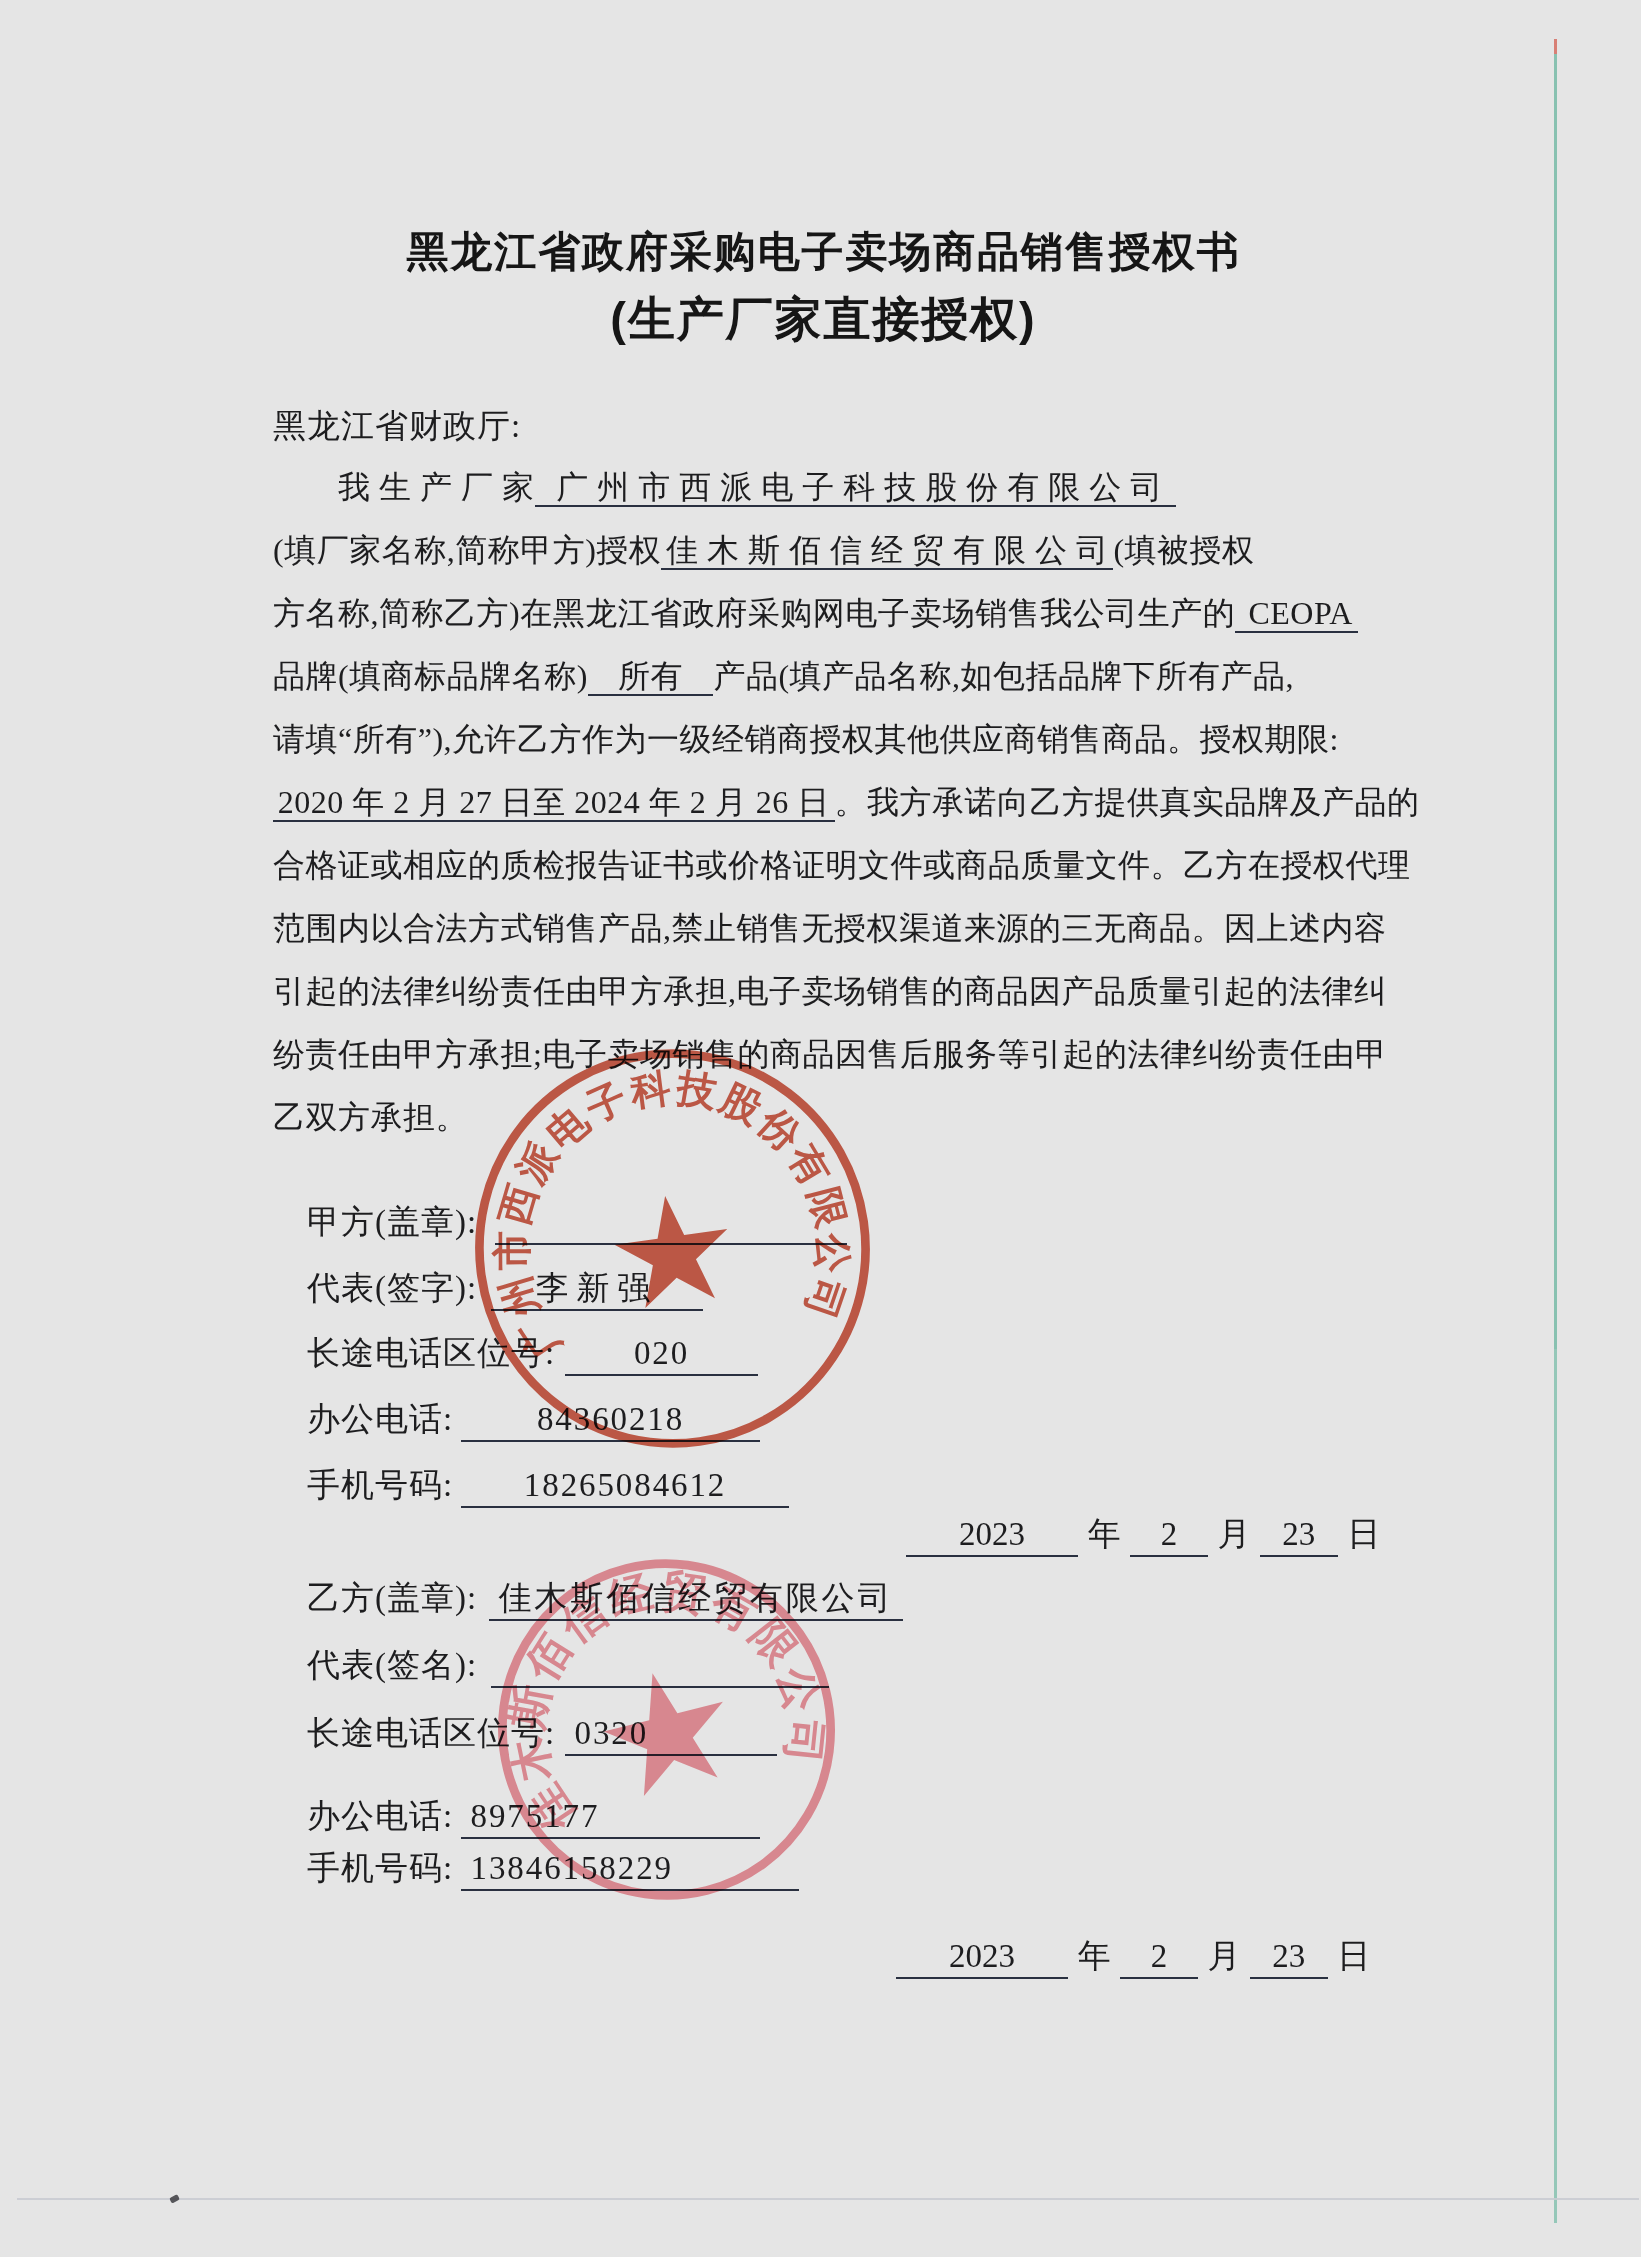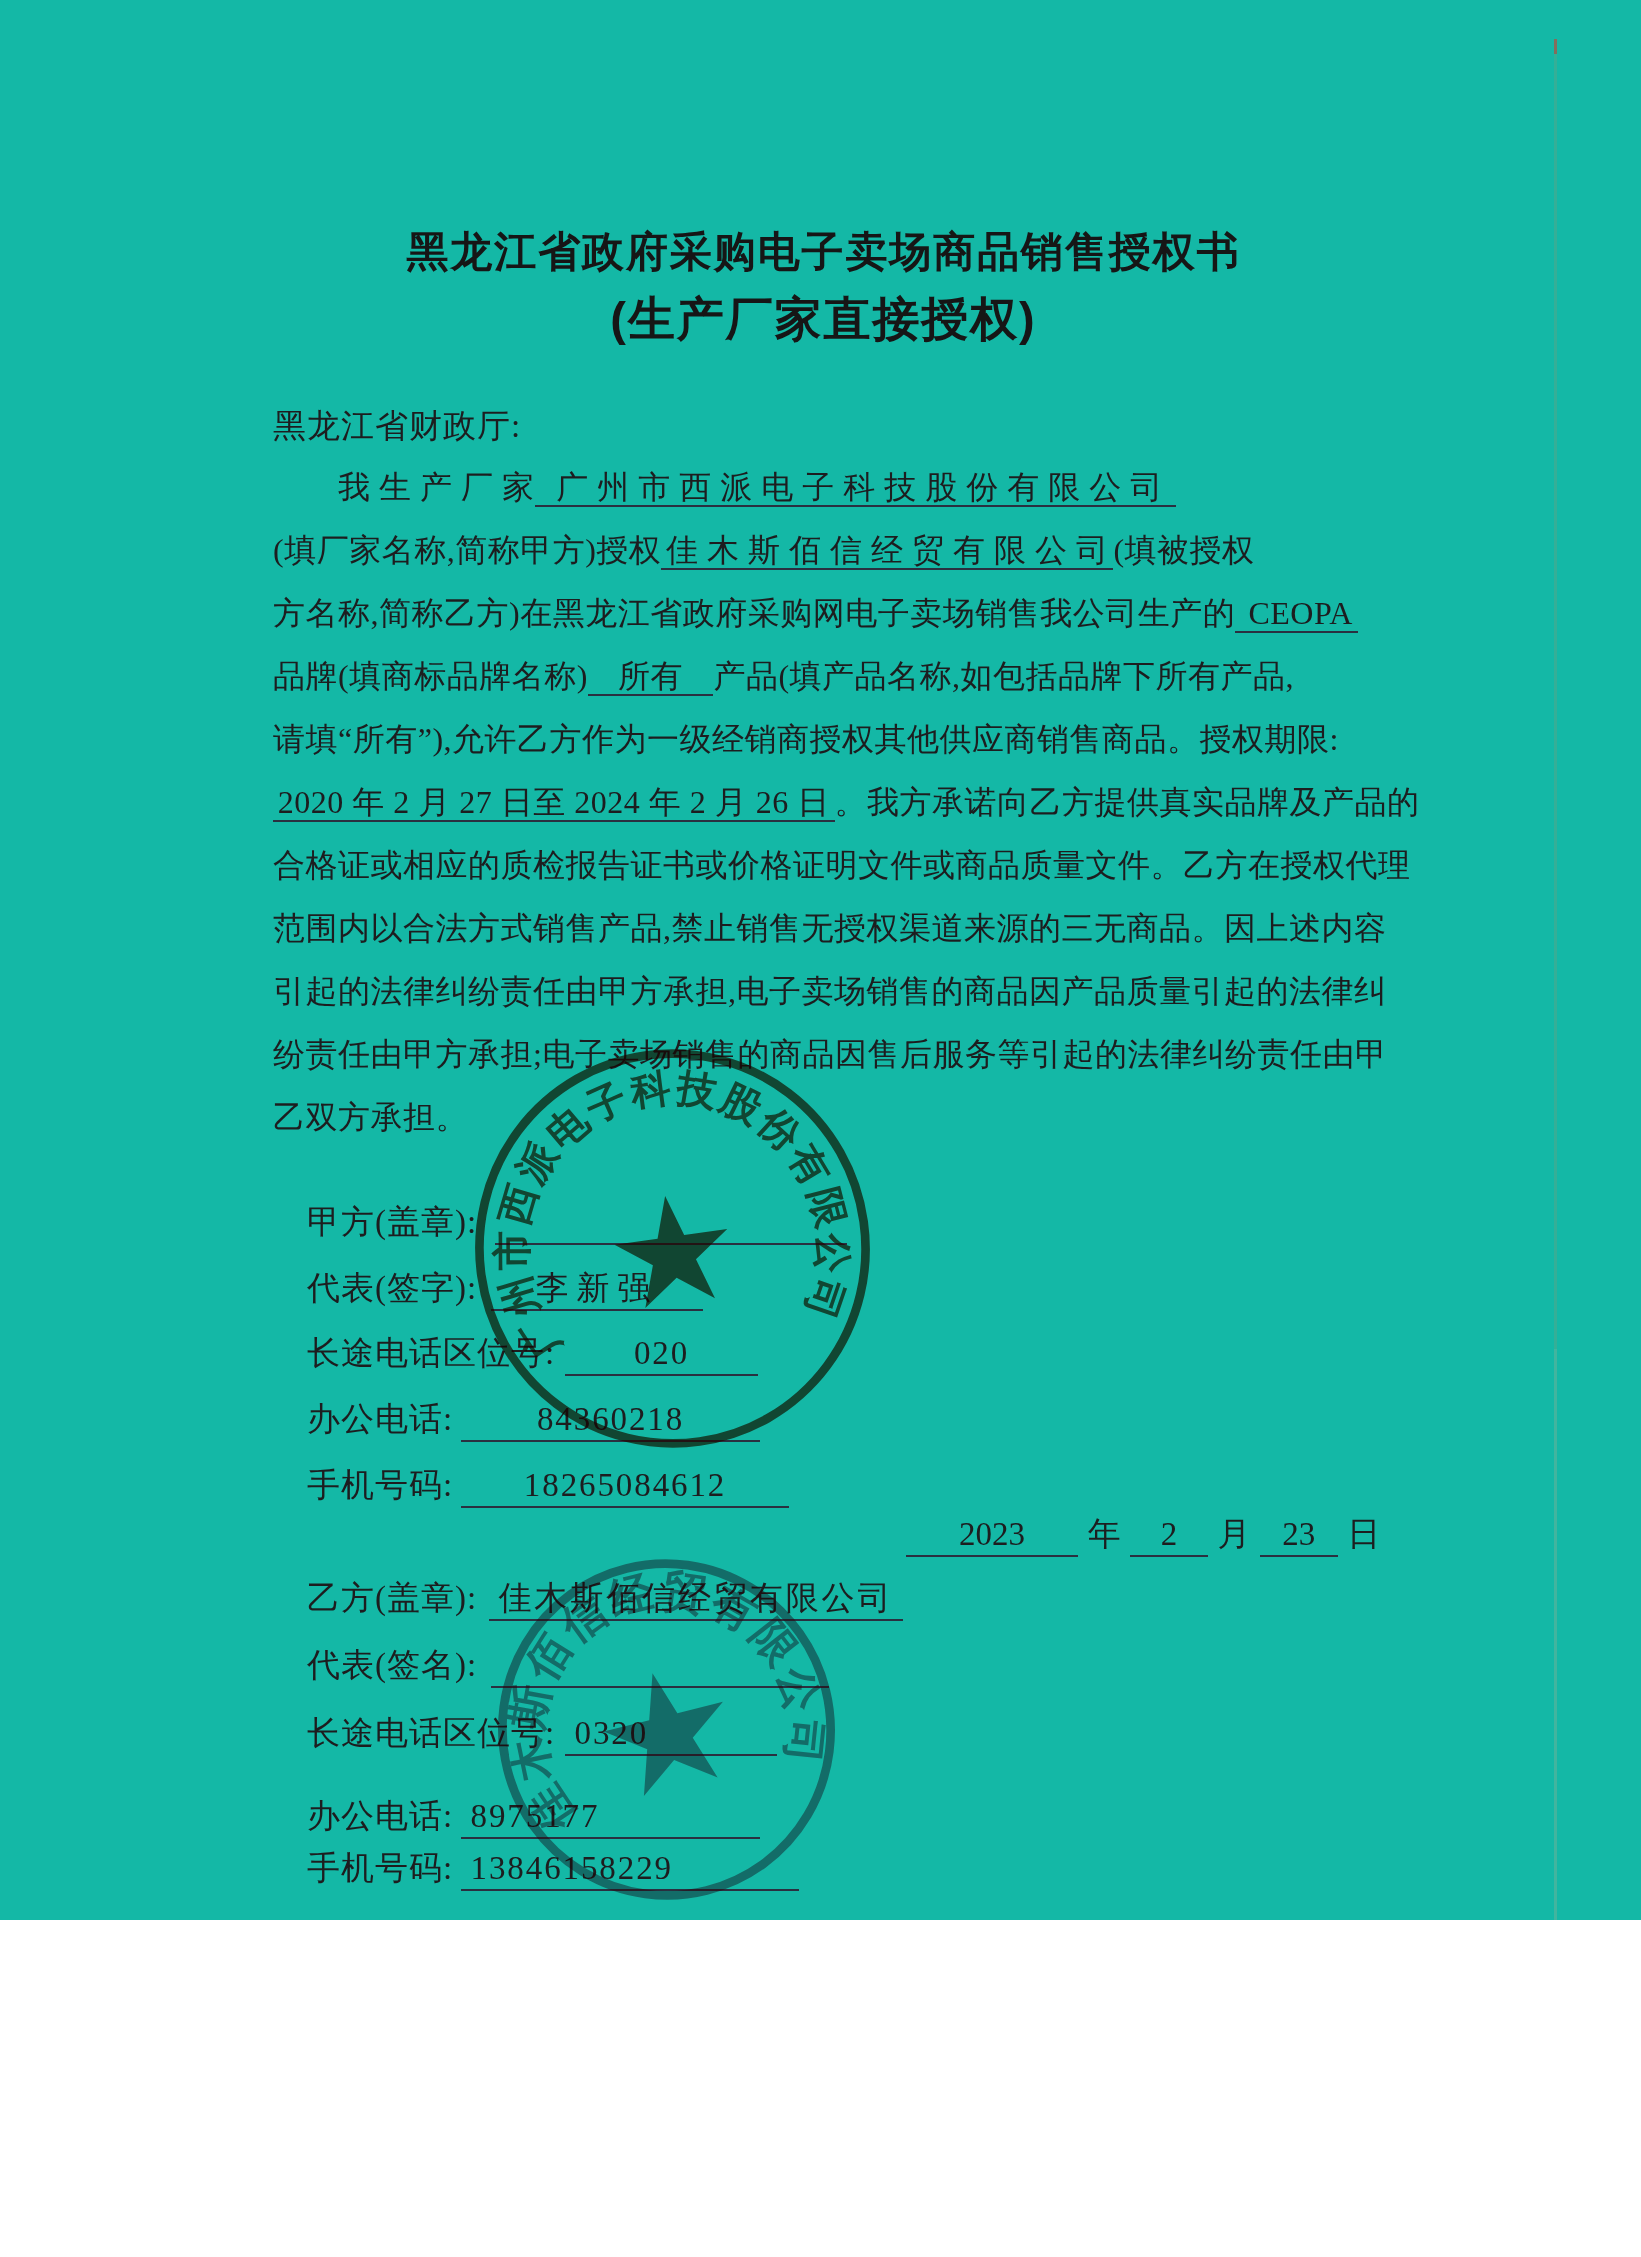--- a/index.html
+++ b/index.html
@@ -1,17 +1,17 @@
 <!DOCTYPE html>
 <html><head>
 <meta charset="utf-8">
 <style>
   html,body{margin:0;padding:0;background:#ffffff;}
   .page{
-    position:relative;width:1641px;height:1920px;background:#14b8a6;
+    position:relative;width:1641px;height:2257px;background:#e5e5e5;
     font-family:"Liberation Serif","DejaVu Serif",serif;color:#1d1d1f;overflow:hidden;
   }
   .doc-title{
     position:absolute;left:273px;top:224px;width:1101px;text-align:center;
     font-family:"Liberation Sans","DejaVu Sans",sans-serif;font-weight:700;
     font-size:42px;letter-spacing:1.9px;color:#161616;white-space:nowrap;
   }
   .doc-subtitle{
     position:absolute;left:273px;top:288px;width:1101px;text-align:center;
     font-family:Liberation Sans, sans-serif;font-weight:700;

